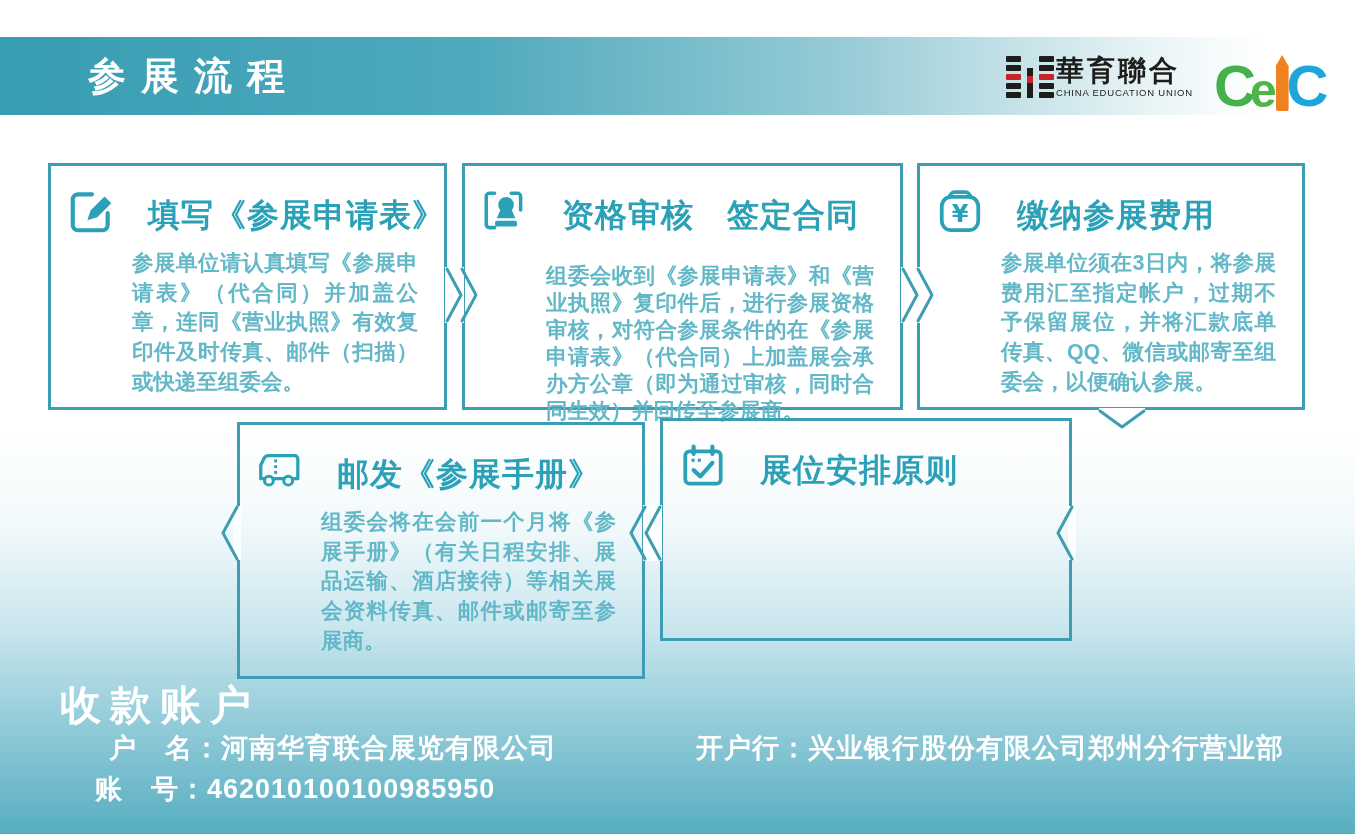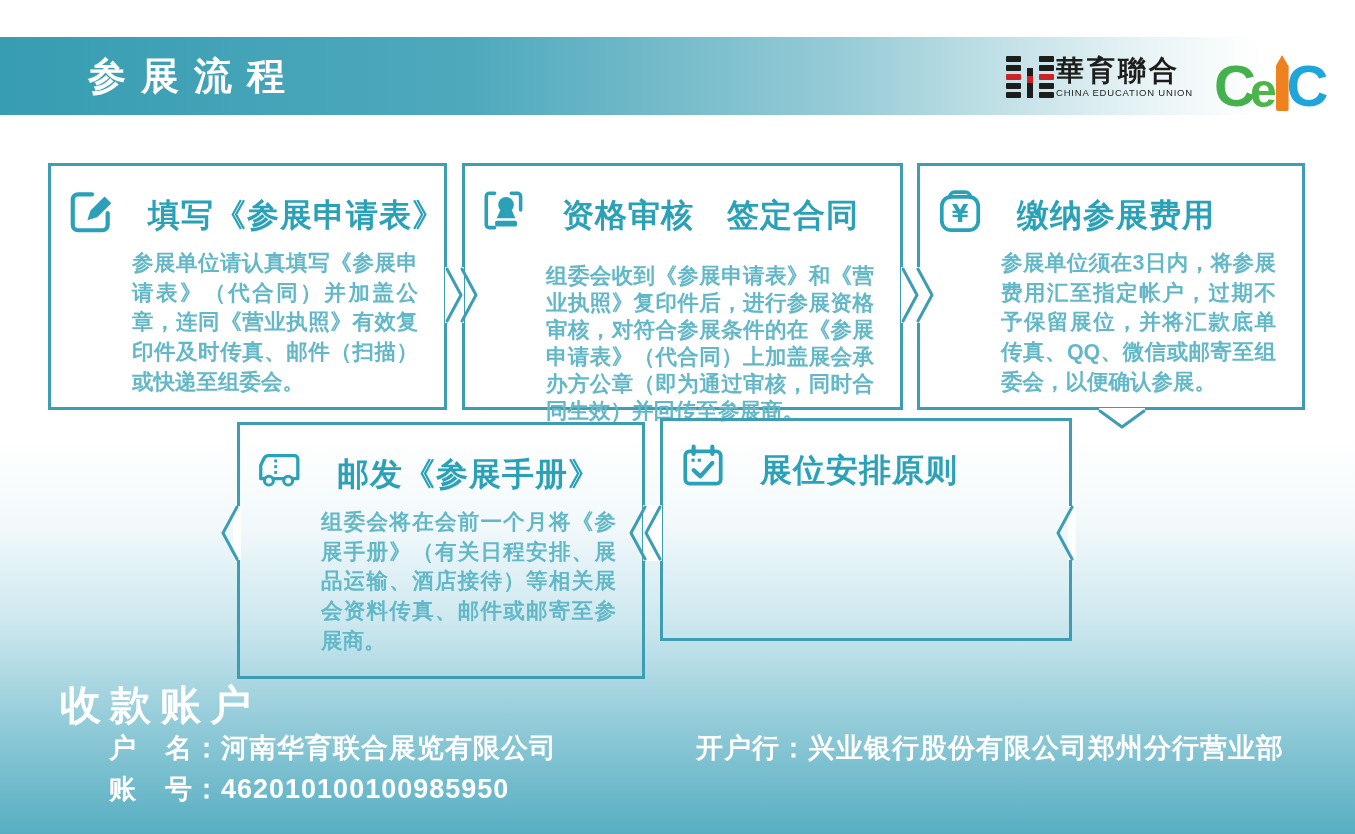--- a/index.html
+++ b/index.html
@@ -51,21 +51,21 @@
   }
   .step.tight .step-body { line-height:1.26; margin-top:25px; }
   
   .connector { position:absolute; }
   .connector polyline { fill:none; stroke:#3d9eb3; stroke-width:3; stroke-linecap:round; stroke-linejoin:round; }
   
   .acc-heading { position:absolute; left:60px; top:678px; color:#fff; font-size:41px; font-weight:700; letter-spacing:9px; }
   .acc-line { position:absolute; color:#fff; font-size:27px; font-weight:800; letter-spacing:1px; white-space:nowrap; }
   .acc-name   { left:109px;  top:730px; }
   .acc-bank   { left:660px; top:730px;margin-left:36px; }
-  .acc-number { left:109px;  top:771px; }
+  .acc-number { left:95px;  top:771px; }
 </style>
 </head>
 <body>
 
 <div class="page">
 
   <div class="header-band">
     <h1 class="page-title">参展流程</h1>
   </div>
 

